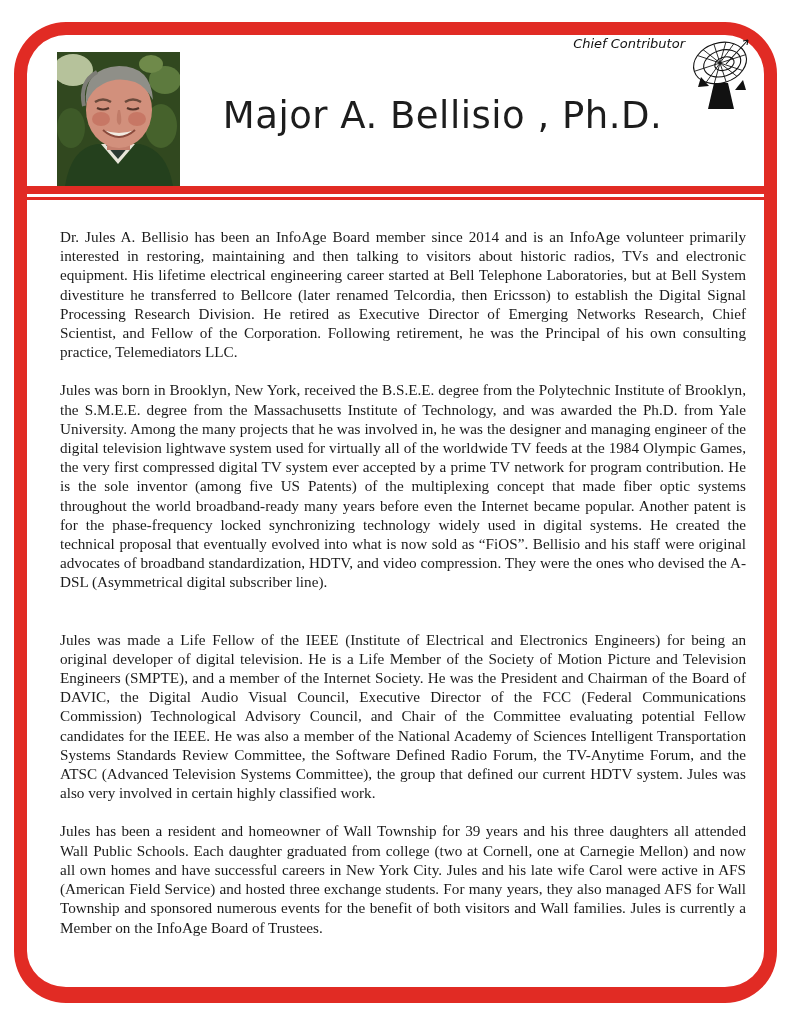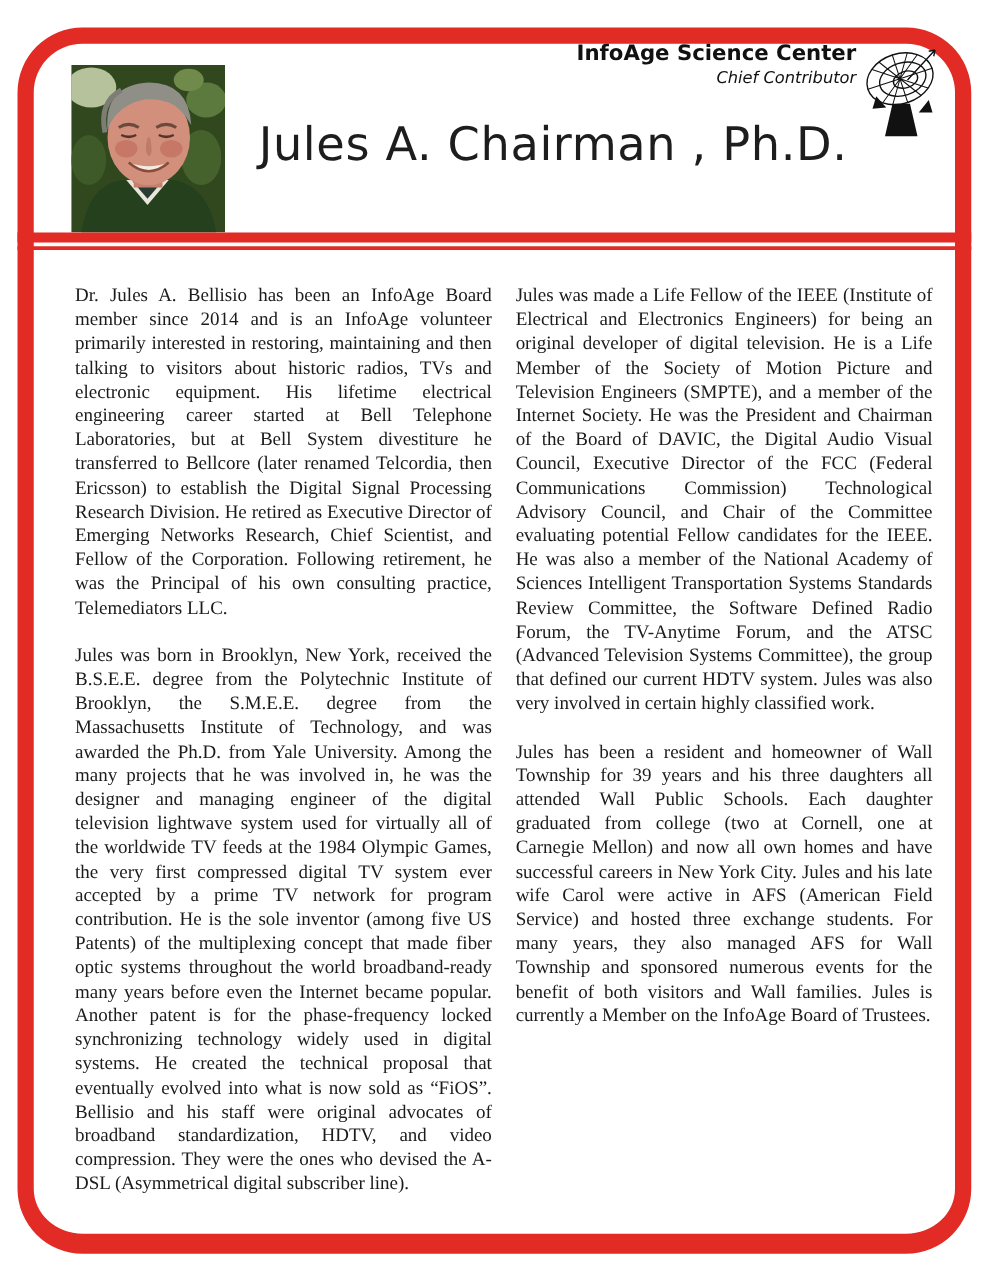--- a/index.html
+++ b/index.html
@@ -64,20 +64,21 @@
     position: absolute;
     left: 688px; top: 37px;
     width: 66px; height: 78px;
   }
   .content {
     position: absolute;
     left: 60px; top: 227px;
     width: 686px;
     display: flex;
     gap: 19px;
+    flex-direction: column;
   }
   .col { flex: 1; }
   .content p {
     margin: 0 0 19px 0;
     font-size: 15.2px;
     line-height: 19.2px;
     text-align: justify;
     color: #1b1b1b;
   }
 </style>
@@ -106,24 +107,23 @@
     <path d="M27 54 Q22 30 40 20" stroke="#7d7d76" stroke-width="4" fill="none"></path>
     <path d="M38 50 Q46 45 54 50" stroke="#6b4a3c" stroke-width="2.5" fill="none"></path>
     <path d="M68 50 Q76 45 84 50" stroke="#6b4a3c" stroke-width="2.5" fill="none"></path>
     <path d="M40 56 Q46 59 52 56" stroke="#54342a" stroke-width="2" fill="none"></path>
     <path d="M70 56 Q76 59 82 56" stroke="#54342a" stroke-width="2" fill="none"></path>
     <path d="M61 58 Q58 70 62 73 Q66 72 63 58" fill="#c07b68"></path>
     <path d="M46 78 Q62 92 78 78 Q62 84 46 78 Z" fill="#f2ece2"></path>
     <path d="M46 78 Q62 92 78 78" stroke="#8a4a3c" stroke-width="2" fill="none"></path>
   </svg>
 
-  <div class="doc-title">Jules A. Chairman , Ph.D.</div>
+  <div class="doc-title">Major A. Bellisio , Ph.D.</div>
 
   <div class="org-block">
-    <div class="org-name">InfoAge Science Center</div>
     <div class="org-tagline">Chief Contributor</div>
   </div>
 
   <svg class="telescope" viewBox="0 0 66 78" aria-hidden="true">
     <g stroke="#111" fill="#fff" stroke-width="1.1">
       <g transform="rotate(-18 32 26)">
         <ellipse cx="32" cy="26" rx="27" ry="20"></ellipse>
         <ellipse cx="34" cy="27" rx="19" ry="13" fill="none"></ellipse>
         <ellipse cx="36" cy="28" rx="10" ry="6.5" fill="none"></ellipse>
         <path d="M5 26 L59 26 M32 6 L32 46 M13 12 L51 40 M13 40 L51 12 M20 8 L44 44 M20 44 L44 8" fill="none" stroke-width="0.8"></path>

